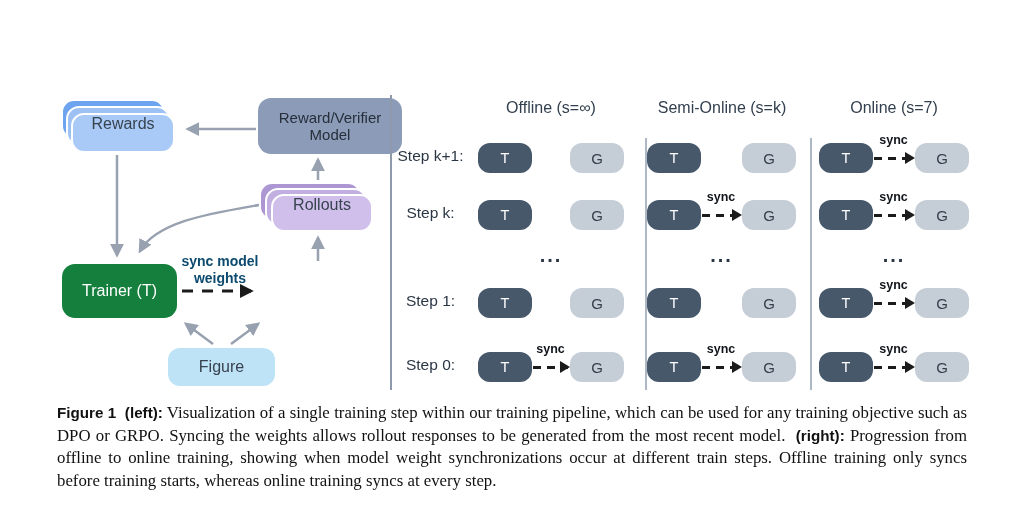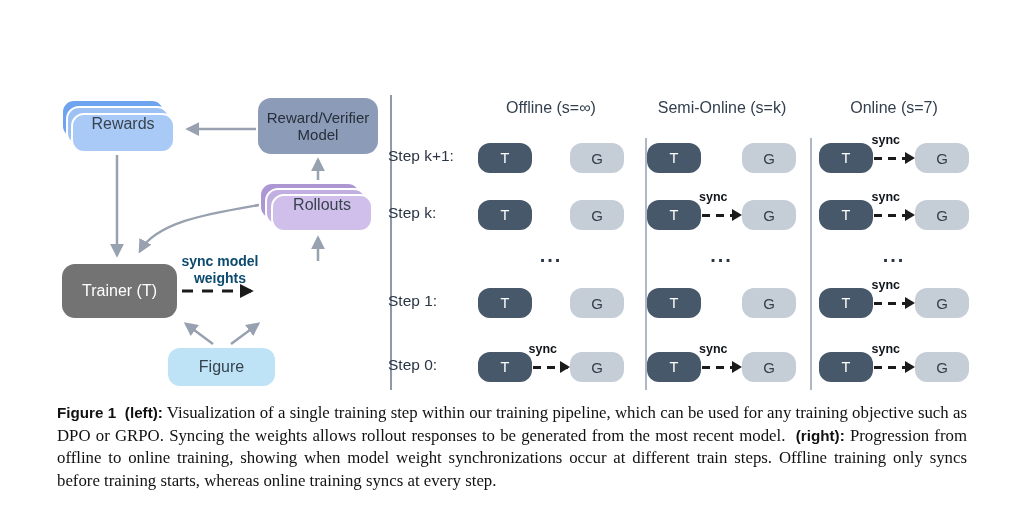--- a/index.html
+++ b/index.html
@@ -22,37 +22,37 @@
   }
   .sync-weights{
     position:absolute;left:119px;top:168px;width:92px;text-align:center;
     font-size:14px;line-height:17px;font-weight:600;color:#0c4a6e;
   }
   
   .divider-main{position:absolute;left:390px;top:95px;width:2px;height:295px;background:#8E99AC;}
   .divider-col{position:absolute;top:138px;width:2px;height:252px;background:#AEB8C5;}
   
   .col-header{position:absolute;top:99px;width:190px;text-align:center;font-size:16px;color:#323F4E;}
-  .step-label{position:absolute;width:85px;text-align:left;font-size:15.5px;color:#2A3644;}
+  .step-label{position:absolute;width:85px;text-align:center;font-size:15.5px;color:#2A3644;}
   .tbox,.gbox{
     position:absolute;width:54px;height:30px;border-radius:12px;
     display:flex;align-items:center;justify-content:center;
   }
   .tbox{background:#47586B;color:#ffffff;font-size:14.5px;}
   .gbox{background:#C5CDD7;color:#333E4B;font-size:15px;}
   .sync-line{
     position:absolute;height:3px;
     background:repeating-linear-gradient(90deg,#1b1b1b 0 8px,transparent 8px 14px);
   }
   .sync-line::after{
     content:'';position:absolute;right:-2px;top:-4.5px;width:0;height:0;
     border-left:10px solid #1b1b1b;border-top:6px solid transparent;border-bottom:6px solid transparent;
   }
   .sync-tag{
-    position:absolute;width:44px;text-align:left;font-size:12.5px;
+    position:absolute;width:44px;text-align:center;font-size:12.5px;
     font-weight:600;color:#10151B;
   }
   .dots{
     position:absolute;width:40px;text-align:center;font-size:20px;font-weight:bold;
     letter-spacing:2px;color:#2A3644;
   }
   
   .caption{
     position:absolute;left:57px;top:402px;width:910px;margin:0;
     font-family:"Liberation Serif","DejaVu Serif",serif;font-size:16.8px;
@@ -92,33 +92,33 @@
   </svg>
 
   <div style="position:absolute;left:6px;top:14px;width:124px;height:58px;">
     <div class="card" style="left:0;top:0;background:#6EA3EF;"></div>
     <div class="card" style="left:5px;top:7px;background:#9DC1F3;"></div>
     <div class="card" style="left:10px;top:14px;background:#A9CAF6;">
       <span>Rewards</span>
     </div>
   </div>
 
-  <div class="node" style="left:203px;top:13px;width:120px;height:56px;background:#8C9BB7;font-size:15px;color:#262F3B;padding:0 1px;">
+  <div class="node" style="left:203px;top:13px;width:144px;height:56px;background:#8C9BB7;font-size:15px;color:#262F3B;padding:0 1px;">
     <span>Reward/Verifier Model</span>
   </div>
 
   <div style="position:absolute;left:204px;top:97px;width:124px;height:56px;">
     <div class="card" style="left:0;top:0;width:102px;height:38px;background:#AC97D3;"></div>
     <div class="card" style="left:6px;top:6px;width:102px;height:38px;background:#C1AFE1;"></div>
     <div class="card" style="left:12px;top:12px;width:102px;height:38px;background:#CFBFEA;">
       <span>Rollouts</span>
     </div>
   </div>
 
-  <div class="node" style="left:7px;top:179px;width:115px;height:54px;background:#737373;color:#ffffff;">
+  <div class="node" style="left:7px;top:179px;width:115px;height:54px;background:#15803d;color:#ffffff;">
     <span>Trainer (T)</span>
   </div>
 
 
   <div class="node" style="left:113px;top:263px;width:107px;height:38px;background:#BEE3F6;border-radius:12px;">
     <span>Figure</span>
   </div>
 
   <div class="sync-weights">sync model weights</div>
 </div>

